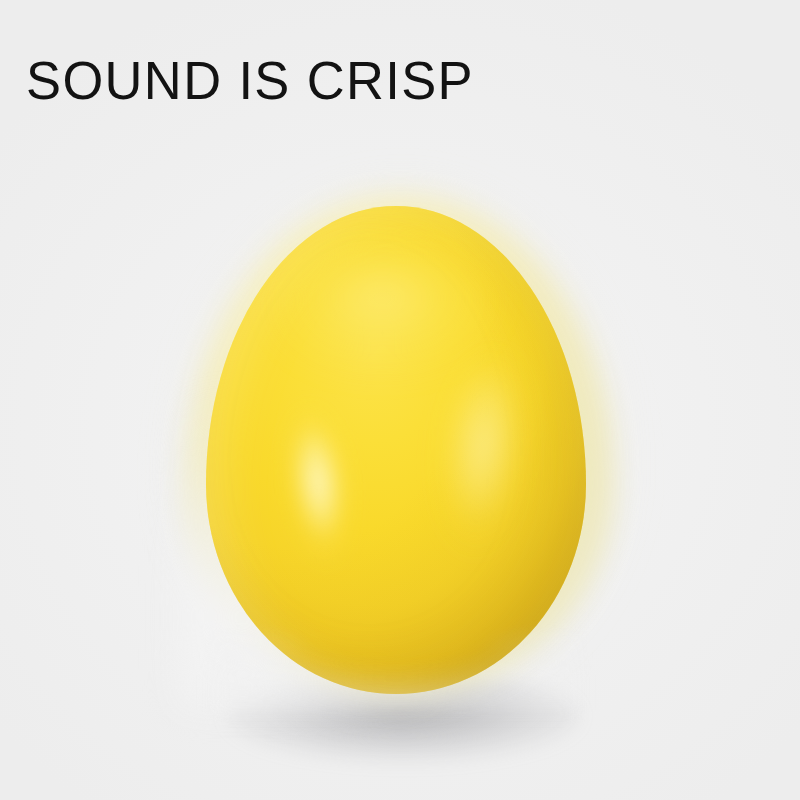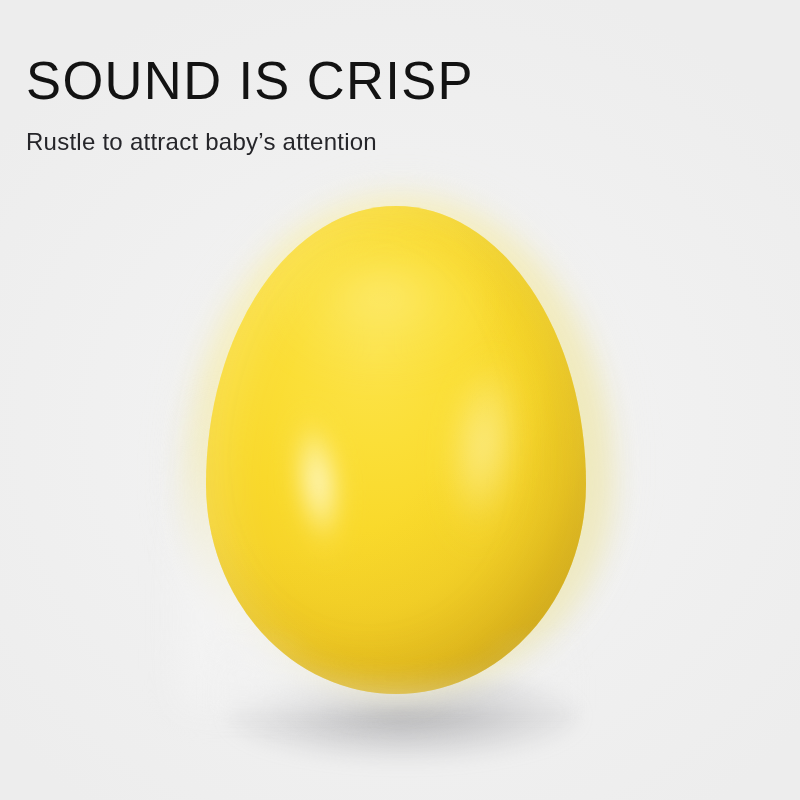--- a/index.html
+++ b/index.html
@@ -256,16 +256,15 @@
     <div class="egg-main"></div>
     <div class="shade-right"></div>
     <div class="hl-top"></div>
     <div class="hl-left"></div>
     <div class="hl-right"></div>
     <div class="bottom-blur"></div>
   </div>
 
   <div class="text-block">
     <h1 class="headline">SOUND IS CRISP</h1>
-    <p class="subhead">Rustle to attract baby’s attention</p>
   </div>
 
 </div>
 
 </body></html>

